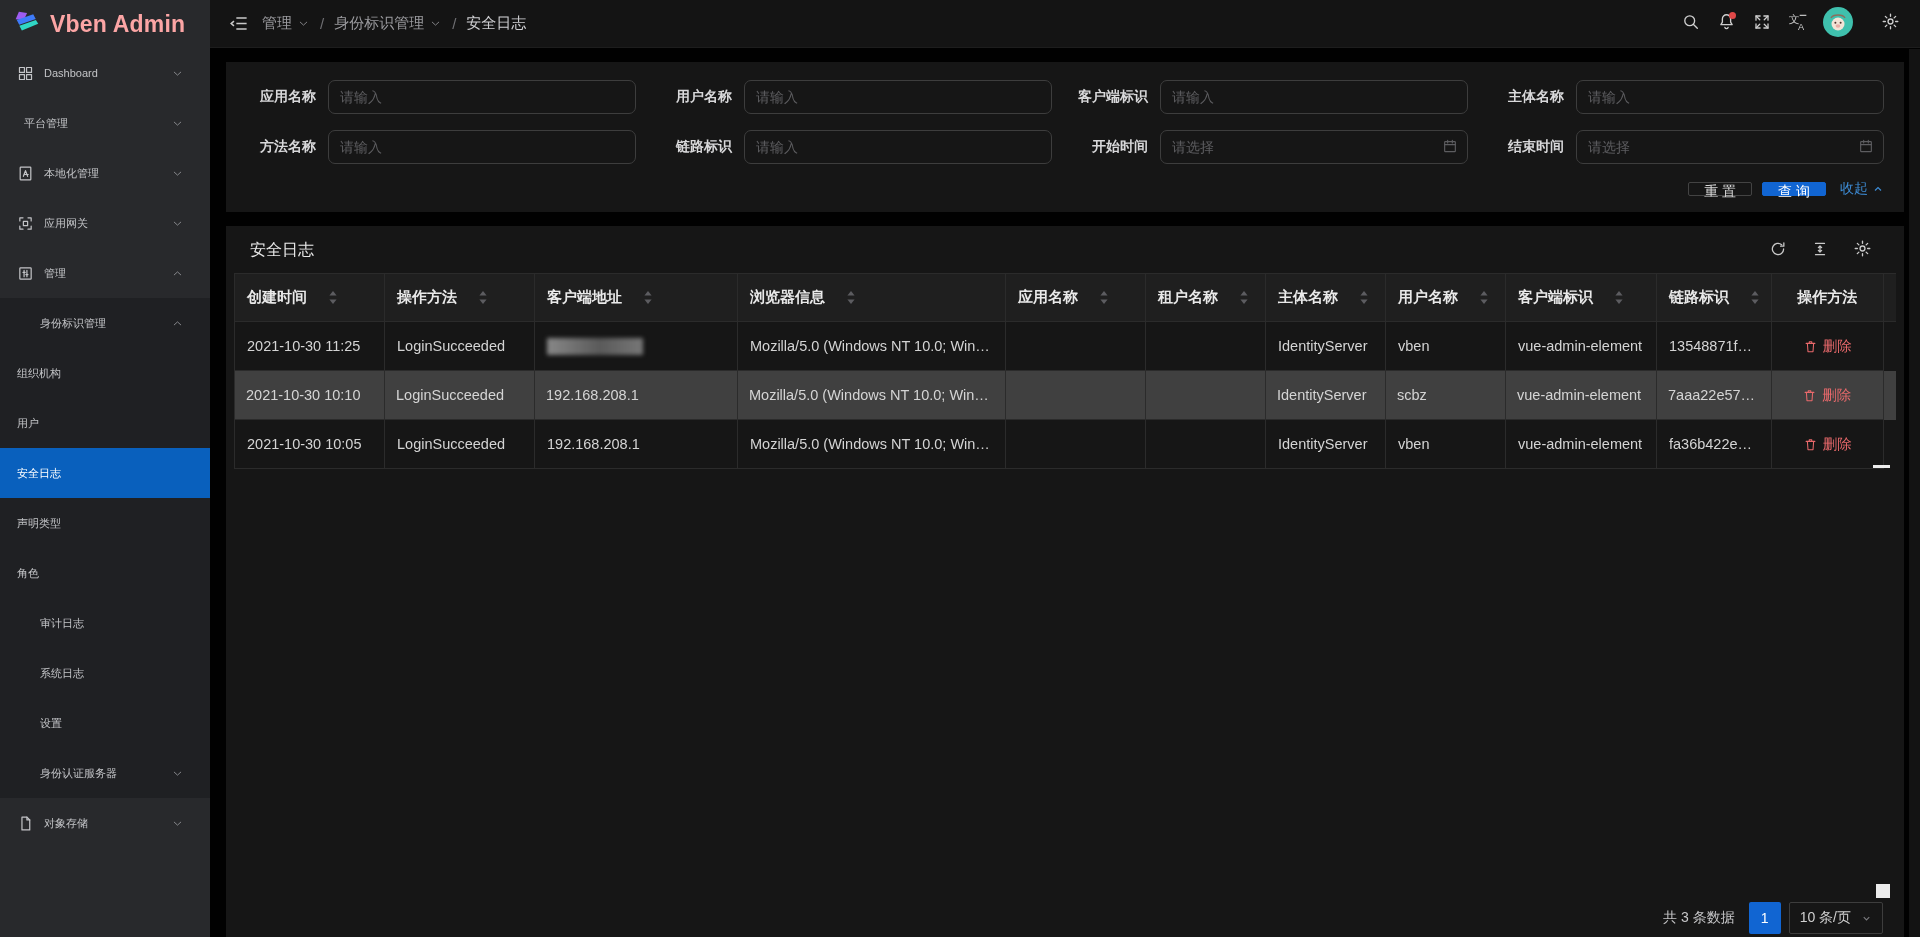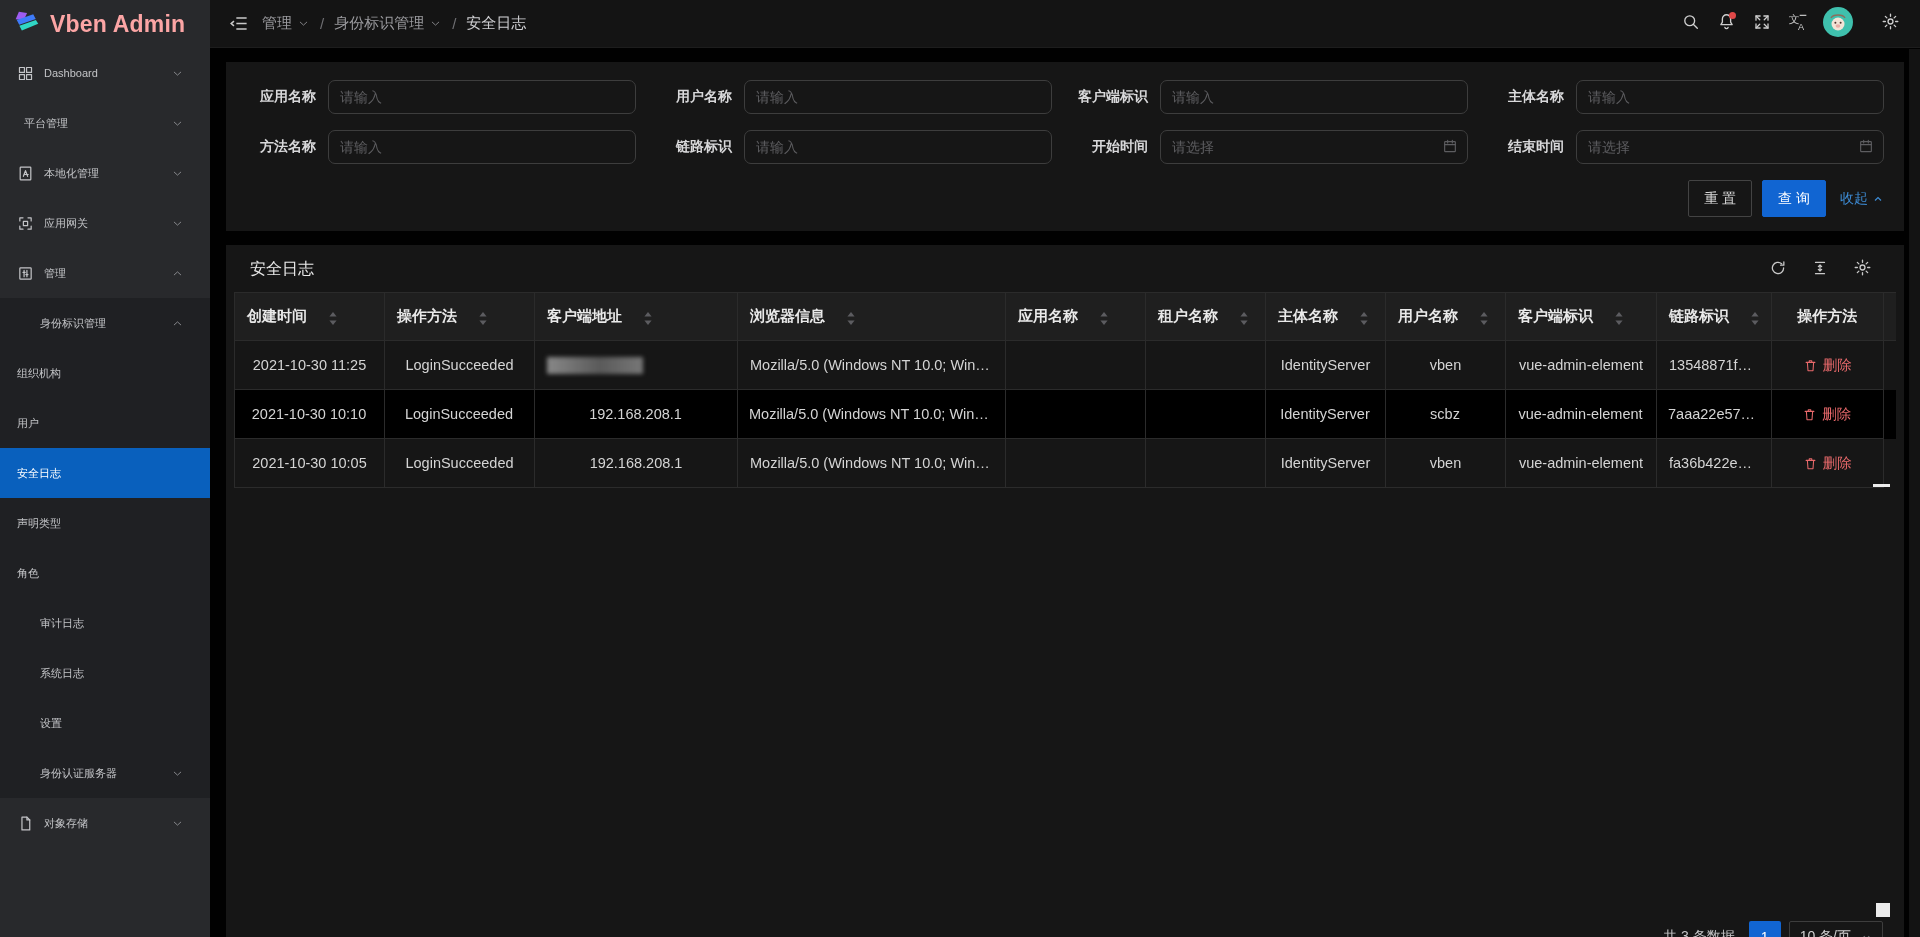--- a/index.html
+++ b/index.html
@@ -46,40 +46,40 @@
   .fgrid { display:grid; grid-template-columns:repeat(4,1fr); column-gap:22px; row-gap:16px; }
   .field { display:flex; align-items:center; height:34px; }
   .field .flabel { flex:0 0 86px; text-align:right; padding-right:12px; font-size:14px; font-weight:600; color:#d8d8da; white-space:nowrap; }
   .inwrap { flex:1; position:relative; min-width:0; }
   .inwrap input { width:100%; height:34px; background:transparent; border:1px solid #3d3d3d; border-radius:7px;
     padding:0 11px; color:#d9d9d9; font-size:14px; font-family:inherit; outline:none; }
   .inwrap input::placeholder { color:#5d5d60; }
   .inwrap.date input { padding-right:32px; }
   .inwrap .cal { position:absolute; right:10px; top:8px; color:#5d5d60; pointer-events:none; }
   .fbtns { display:flex; justify-content:flex-end; align-items:center; gap:10px; margin-top:16px; }
-  .btn { height:37px; padding:0 15px; font-size:14px; border-radius:2px; cursor:pointer; font-family:inherit; }
+  .btn { height:14px; padding:0 15px; font-size:14px; border-radius:2px; cursor:pointer; font-family:inherit; }
   .btn.ghost { background:transparent; border:1px solid #434343; color:#d9d9d9; }
   .btn.primary { background:#1165d2; border:1px solid #1165d2; color:#fff; }
   .collapse-link { display:flex; align-items:center; gap:4px; color:#3d8bd4; font-size:14px; cursor:pointer; margin-left:4px; }
   .collapse-link .ic { display:flex; }
 
   
   .table-card { margin-top:14px; height:712px; position:relative; padding:0 8px; flex:0 0 auto; }
   .tc-head { display:flex; align-items:center; padding:13px 10px 11px 16px; }
   .tc-title { font-size:16px; color:#e9e9e9; }
   .tc-tools { margin-left:auto; display:flex; align-items:center; gap:24px; padding-right:14px; }
   .tool { color:#c9c9c9; display:flex; cursor:pointer; }
 
   table { border-collapse:collapse; table-layout:fixed; width:calc(100% - 0px); }
-  th,td { border:1px solid #2b2b2b; overflow:hidden; white-space:nowrap; text-overflow:ellipsis;text-align:center; }
+  th,td { border:1px solid #2b2b2b; overflow:hidden; white-space:nowrap; text-overflow:ellipsis; }
   thead th { background:#1f1f1f; height:48px; padding:0 12px; font-size:15px; font-weight:700; color:#e9e9e9; text-align:left; }
-  thead th .thwrap { display:flex; align-items:flex-end; gap:21px; }
+  thead th .thwrap { display:flex; align-items:center; gap:21px; }
   thead th.center .thwrap { justify-content:center; }
   tbody td { height:49px; padding:0 12px; font-size:14.5px; color:#d4d4d4; background:#161616; }
-  tbody tr.alt td { background:#000000;padding-left:11px; }
+  tbody tr.alt td { background:#404040;padding-left:11px; }
   th.gut,td.gut { border:none; background:transparent; padding:0; }
   thead th.gut { background:#1f1f1f; border-top:1px solid #2b2b2b; border-bottom:1px solid #2b2b2b; }
   .sorter { display:flex; flex-direction:column; gap:1px; color:#5c5c60; }
   .redacted { width:96px; height:17px; background:linear-gradient(90deg,#888 0%,#5a5a5a 55%,#777 100%); filter:blur(2px); border-radius:1px; }
   .del { color:#e8696b; display:flex; align-items:center; justify-content:center; gap:5px; cursor:pointer; font-size:14.5px; }
   .del .ic { display:flex; }
 
   .pager { position:absolute; left:16px; right:21px; top:676px; display:flex; justify-content:flex-end; align-items:center; gap:8px; font-size:14px; color:#cfcfcf; }
   .pg-total { margin-right:6px; color:#c6c6c8; }
   .pg-cur { width:32px; height:32px; background:#1165d2; color:#fff; border-radius:2px; display:flex; align-items:center; justify-content:center; cursor:pointer; }

